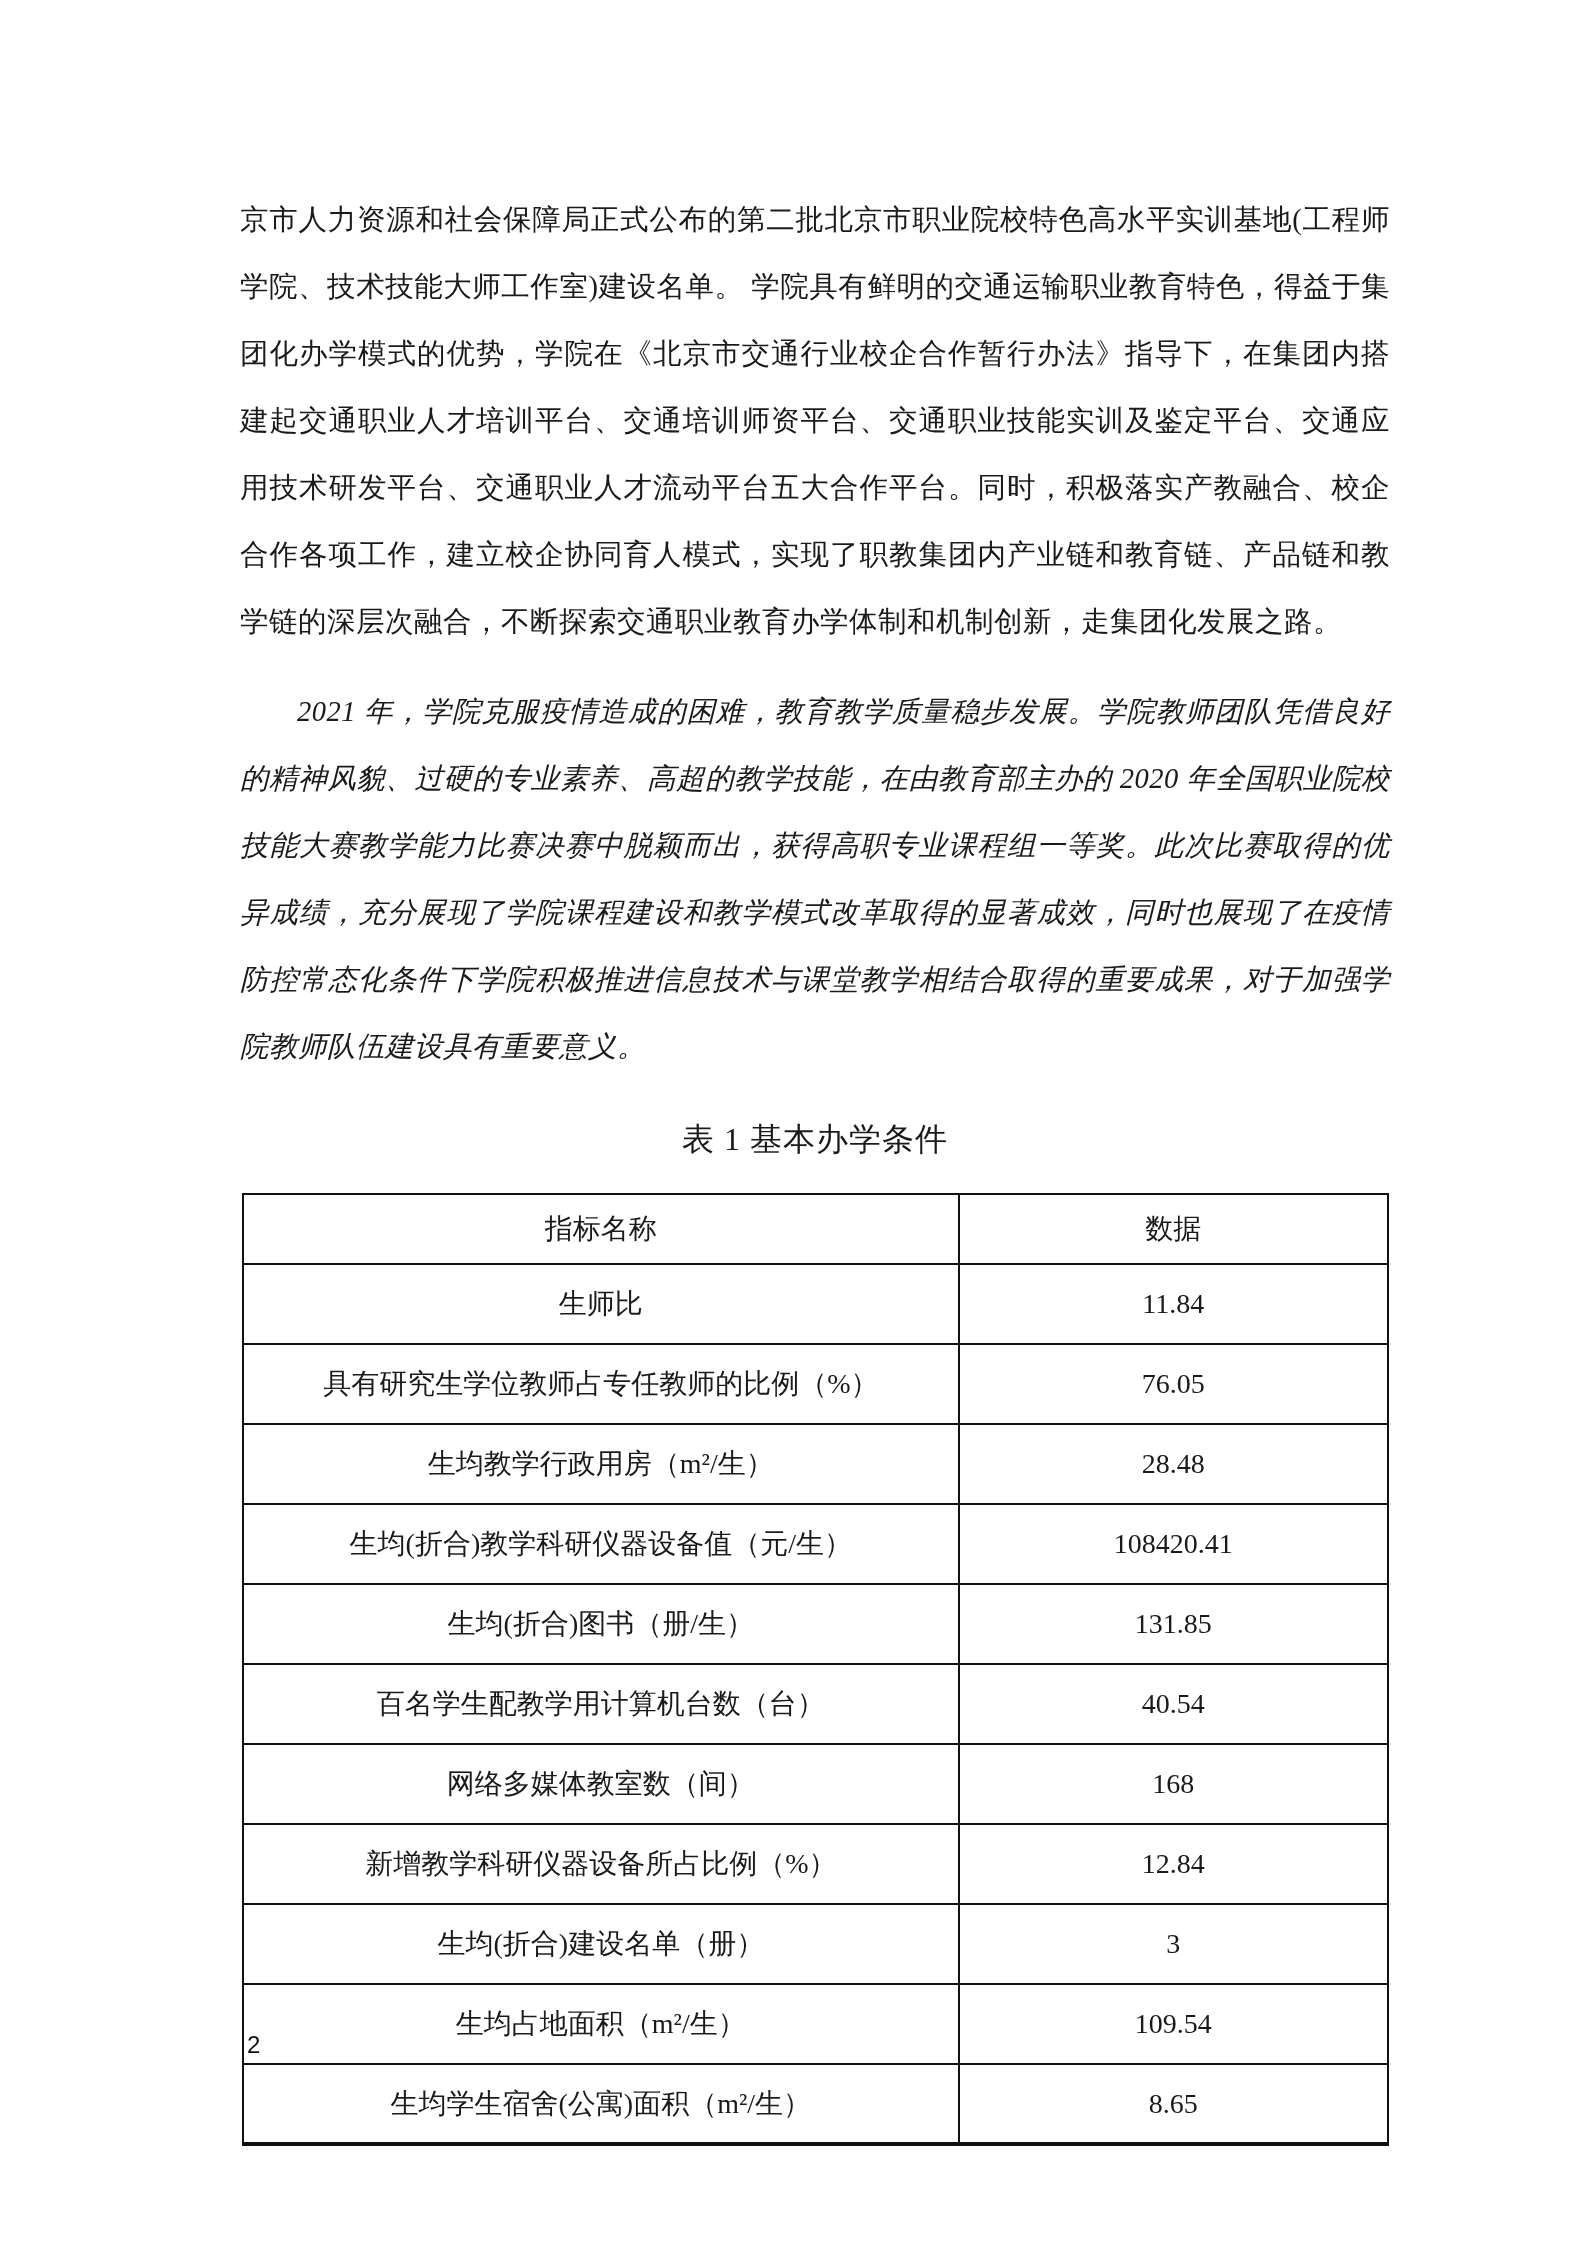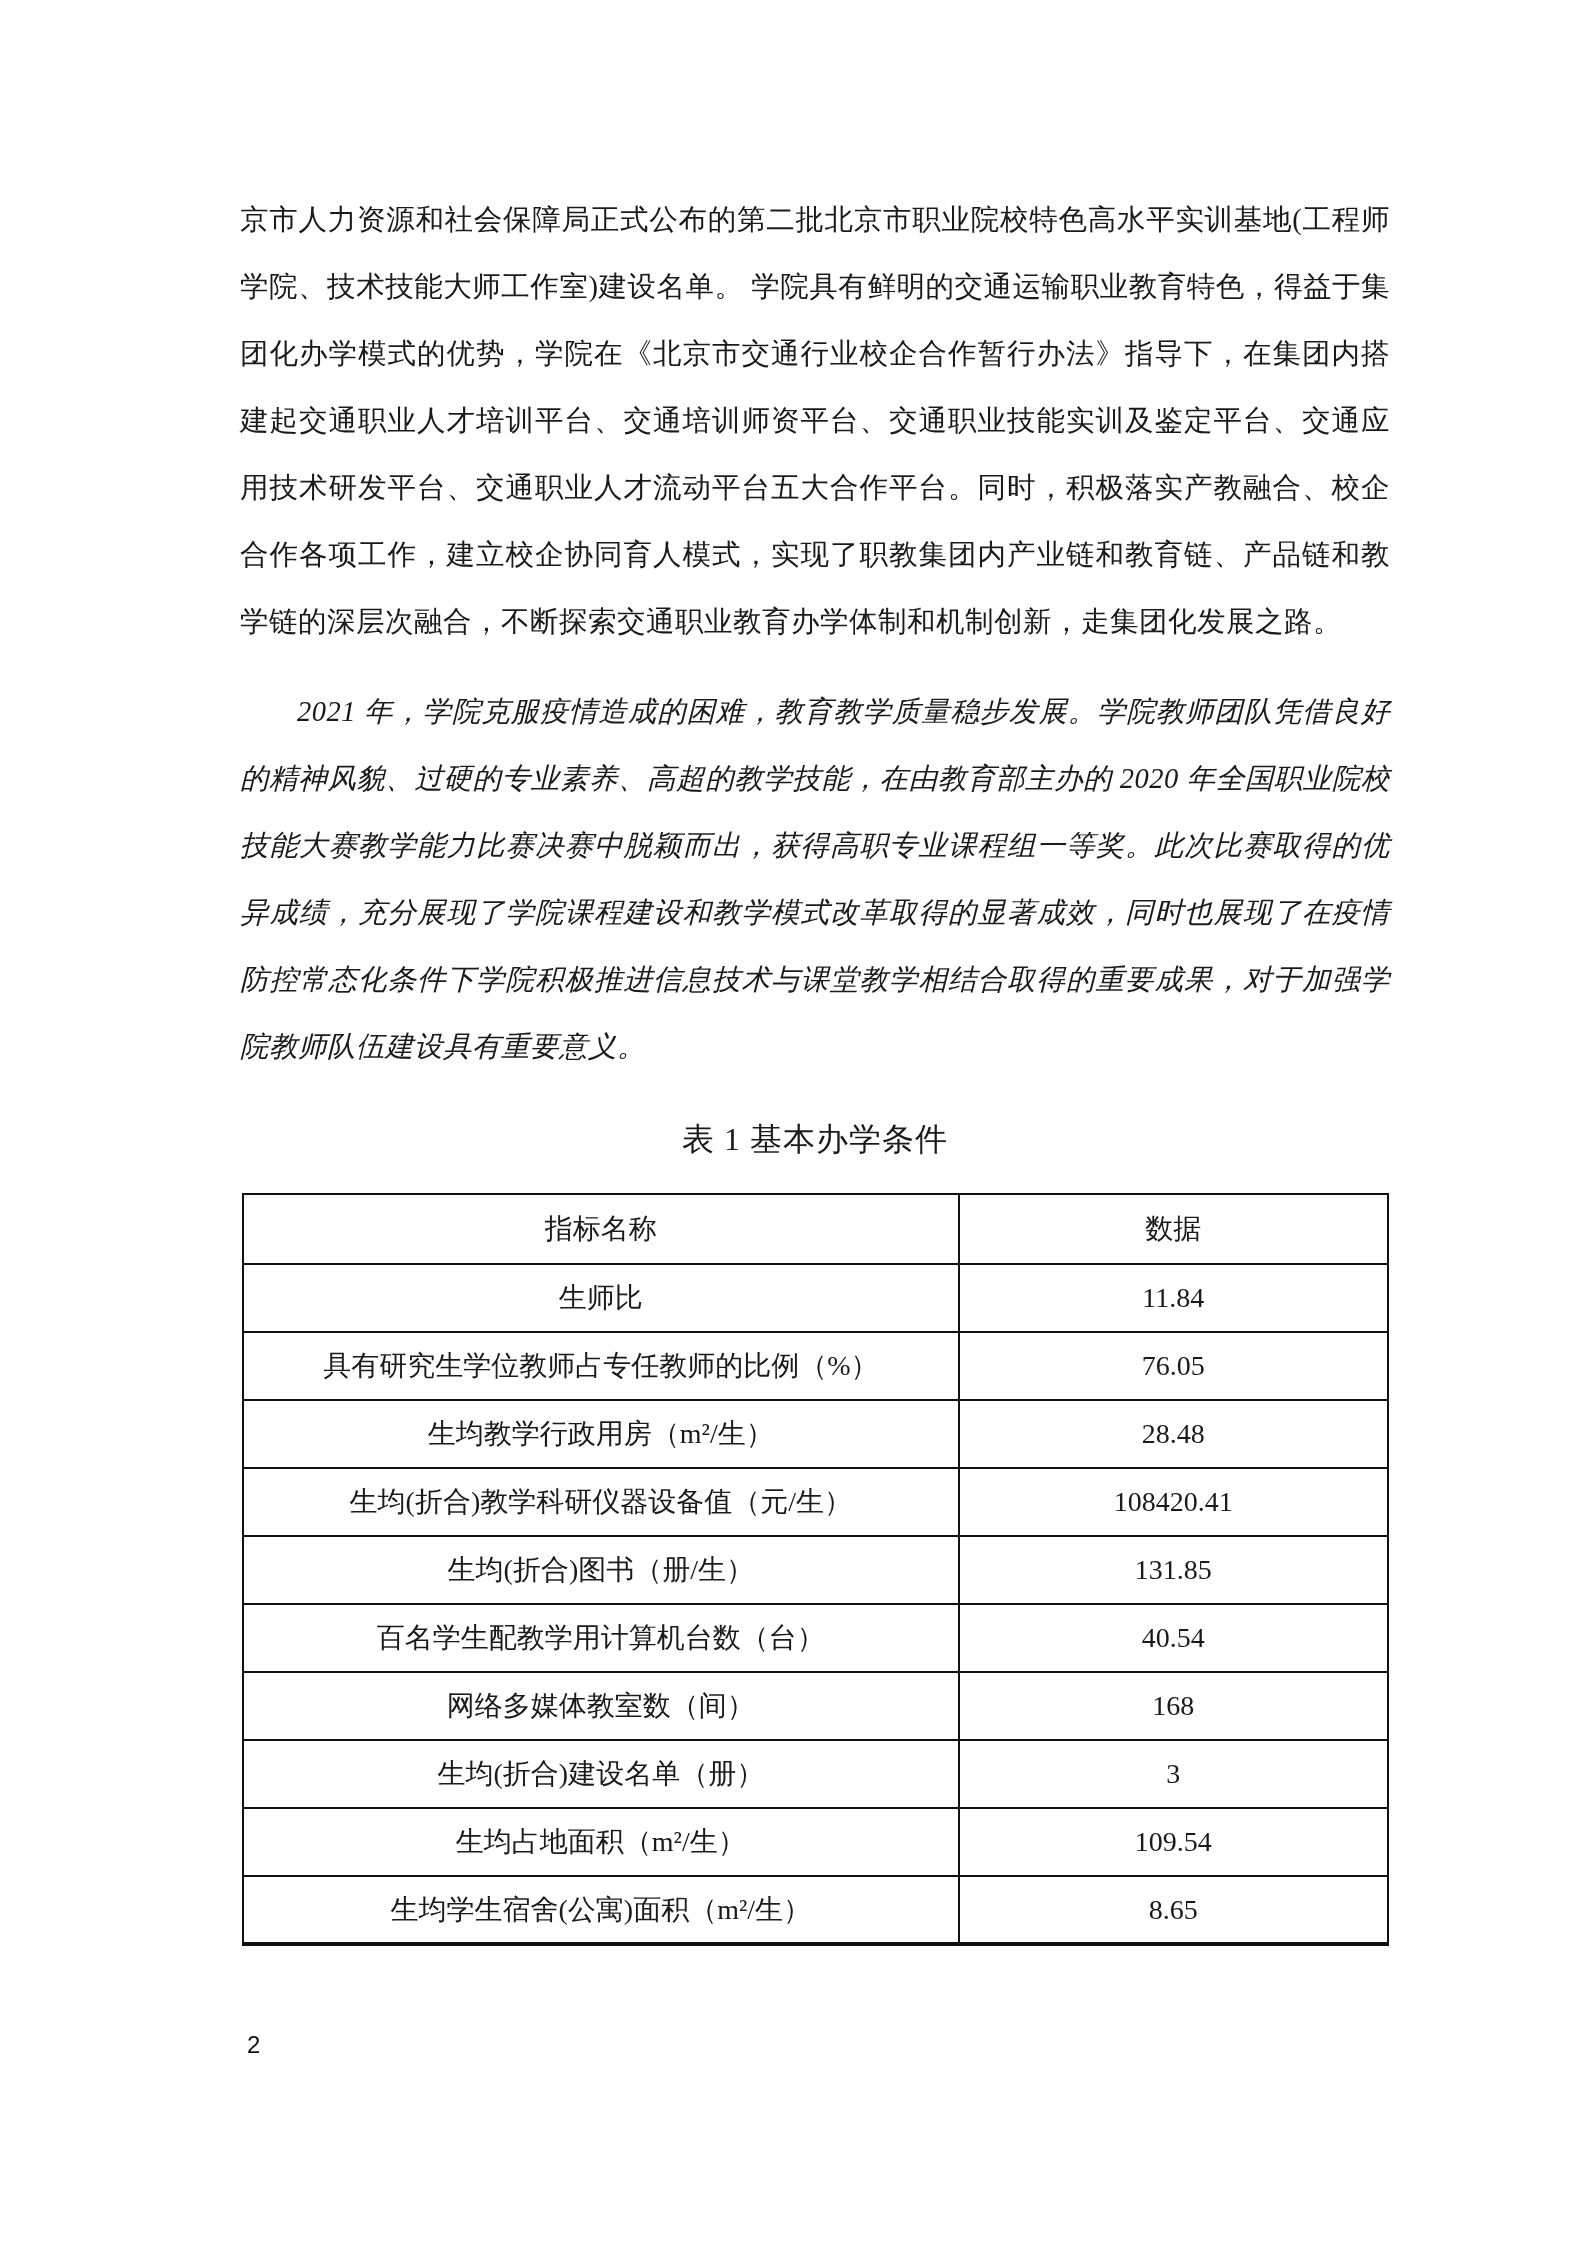--- a/index.html
+++ b/index.html
@@ -52,21 +52,21 @@
   table.metrics td {
     border: 2px solid #111111;
     font-weight: normal;
     font-size: 28px;
     text-align: center;
     vertical-align: middle;
     padding: 0;
     overflow: hidden;
   }
   table.metrics thead tr { height: 70px; }
-  table.metrics tbody tr { height: 68px; }
+  table.metrics tbody tr { height: 80px; }
   table.metrics tbody tr:last-child th,
   table.metrics tbody tr:last-child td {
     border-bottom-width: 4px;
   }
   .page-number {
     position: absolute;
     left: 247px;
     top: 2030px;
     font-family: "Liberation Sans", "DejaVu Sans", sans-serif;
     font-size: 24px;
@@ -120,20 +120,24 @@
         </tr>
         <tr>
           <td>百名学生配教学用计算机台数（台）</td>
           <td>40.54</td>
         </tr>
         <tr>
           <td>网络多媒体教室数（间）</td>
           <td>168</td>
         </tr>
         <tr>
+          <td>新增教学科研仪器设备所占比例（%）</td>
+          <td>12.84</td>
+        </tr>
+        <tr>
           <td>生均(折合)建设名单（册）</td>
           <td>3</td>
         </tr>
         <tr>
           <td>生均占地面积（m²/生）</td>
           <td>109.54</td>
         </tr>
         <tr>
           <td>生均学生宿舍(公寓)面积（m²/生）</td>
           <td>8.65</td>

